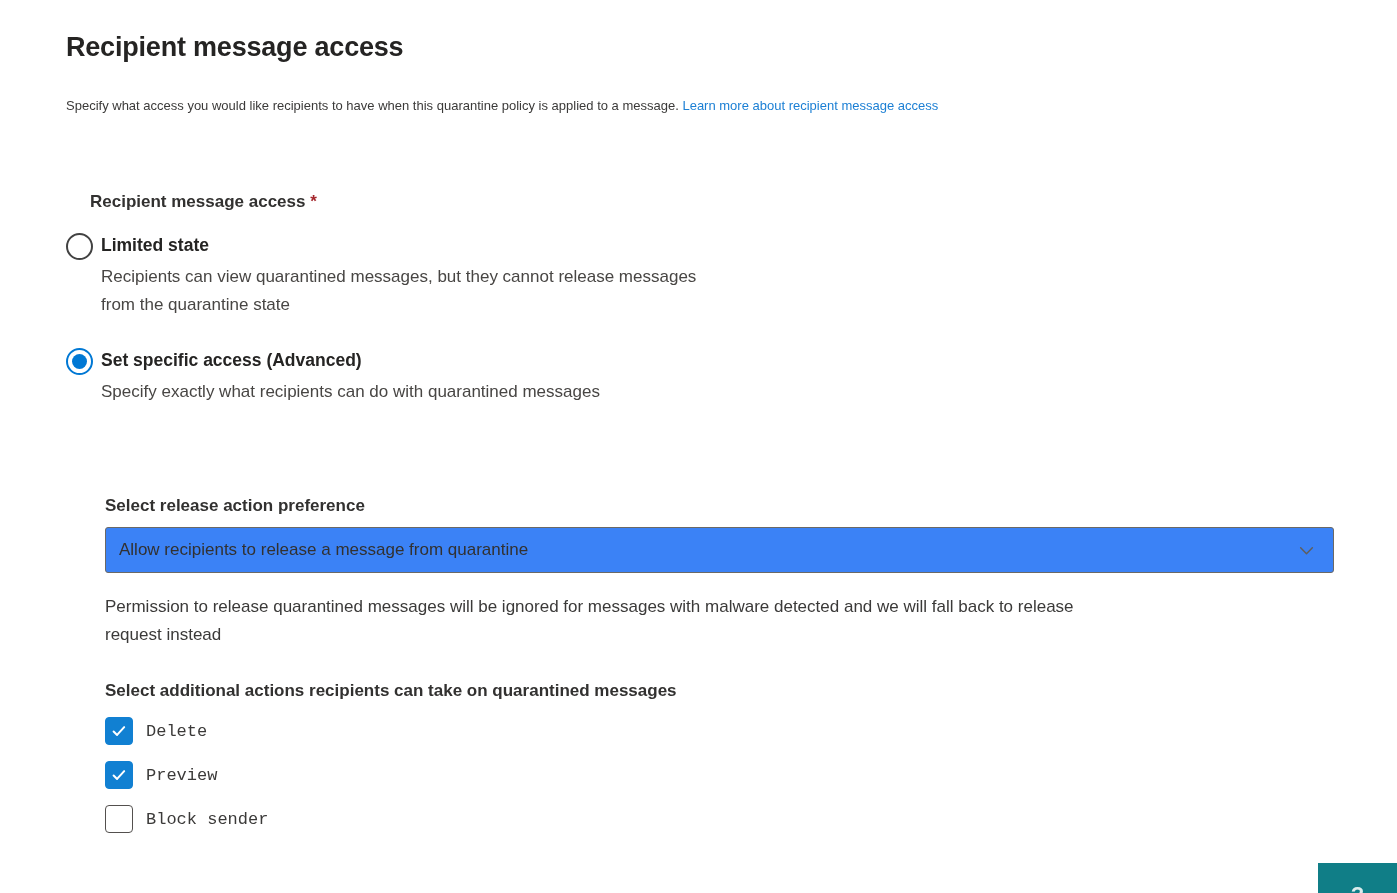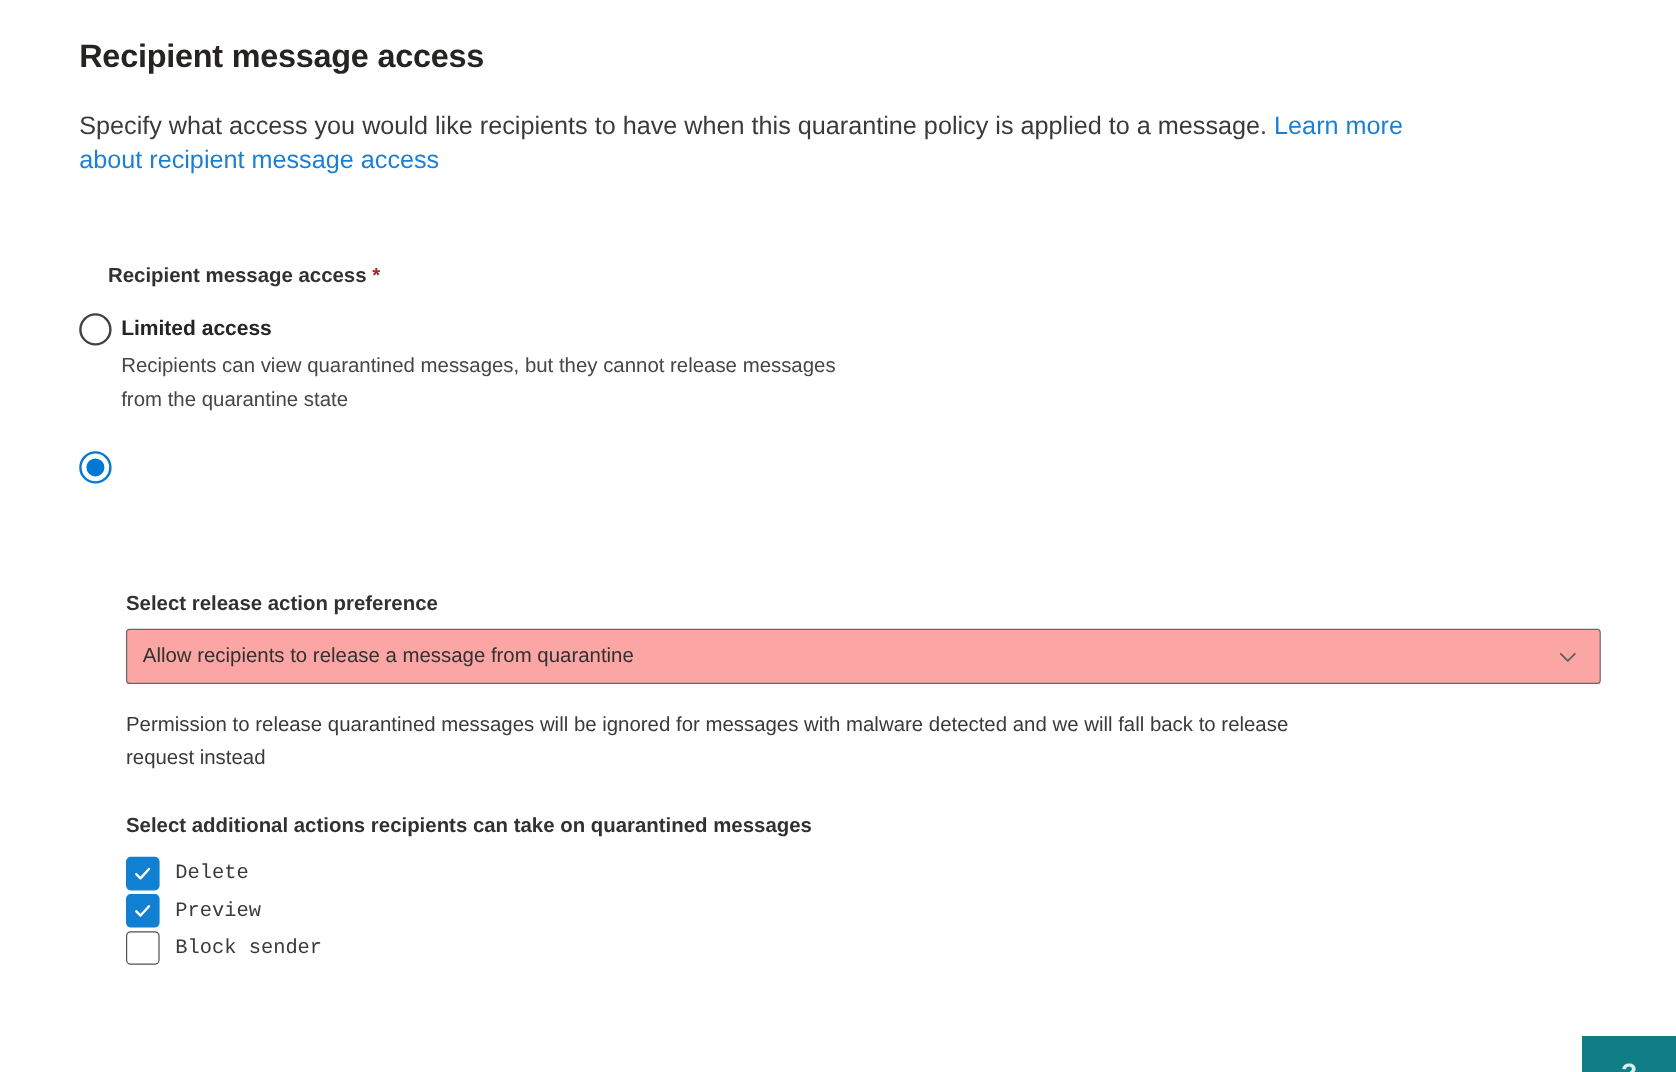--- a/index.html
+++ b/index.html
@@ -4,21 +4,21 @@
 <style>
   * { margin:0; padding:0; box-sizing:border-box; }
   html,body { width:1397px; height:893px; overflow:hidden; background:#ffffff;
               font-family:"Liberation Sans", sans-serif; color:#3b3a39; }
 
   .page { padding:30px 56px 0 66px; }
 
   h1.page-title { font-size:27px; line-height:34px; font-weight:700; color:#252423;
                   margin-bottom:28px; letter-spacing:-0.2px; }
 
-  .intro { font-size:21px; line-height:28px; color:#3b3a39; max-width:1120px; }
+  .intro { font-size:13px; line-height:28px; color:#3b3a39; max-width:1120px; }
   .intro a { color:#1b7fd4; text-decoration:none; cursor:pointer; }
 
   .field-label { font-size:17px; line-height:24px; font-weight:600; color:#323130; }
   .field-label .required { color:#a4262c; }
   .group-label { margin-top:70px;margin-left:24px; }
 
   
   .radio-option { display:flex; align-items:flex-start; margin-top:18px; cursor:pointer; }
   .radio-option + .radio-option { margin-top:28px; }
   .radio { width:27px; height:27px; border-radius:50%; border:2px solid #424242;
@@ -28,34 +28,34 @@
                      background:#0078d4; }
   .radio-body { margin-left:8px; }
   .radio-label { font-size:17.5px; line-height:27px; font-weight:700; color:#252423; }
   .radio-desc { font-size:17px; line-height:28px; color:#484644; margin-top:4px;
                 white-space:pre-line; max-width:700px; }
 
   
   .advanced-section { margin-left:39px; margin-top:88px; }
 
   .dropdown { margin-top:9px; height:46px; width:100%; max-width:1229px;
-              border:1px solid #6b6966; border-radius:3px; background:#fca5a5;
+              border:1px solid #6b6966; border-radius:3px; background:#3b82f6;
               display:flex; align-items:center; padding:0 18px 0 13px; cursor:pointer; }
   .dropdown-value { font-size:17px; color:#323130; flex:1 1 auto; white-space:nowrap;
                     overflow:hidden; }
   .chevron { flex:none; display:flex; align-items:center; }
 
   .note { font-size:17px; line-height:28px; color:#3b3a39; margin-top:20px;
           white-space:pre-line; max-width:1240px; }
 
   .additional-label { margin-top:30px; }
 
   .checkbox-group { margin-top:14px; }
   .checkbox-row { display:flex; align-items:center; cursor:pointer;font-family:Liberation Mono, monospace; }
-  .checkbox-row + .checkbox-row { margin-top:3px; }
+  .checkbox-row + .checkbox-row { margin-top:16px; }
   .checkbox { width:28px; height:28px; border:1.5px solid #53504e; border-radius:4px;
               background:#fff; flex:none; display:flex; align-items:center;
               justify-content:center; }
   .checkbox svg { display:none; }
   .checkbox.on { background:#1180d2; border-color:#1180d2; }
   .checkbox.on svg { display:block; }
   .checkbox-label { font-size:17px; color:#3b3a39; margin-left:13px; }
 
   
   .help-btn { position:fixed; right:0; bottom:-34px; width:79px; height:64px;
@@ -74,28 +74,32 @@
     <a href="#">Learn more about recipient message access</a>
   </p>
 
   <div class="field-label group-label"><span>Recipient message access</span>
     <span class="required">*</span>
   </div>
 
   <div class="radio-option">
     <span class="radio"></span>
     <div class="radio-body">
-      <div class="radio-label">Limited access</div>
+      <div class="radio-label">Limited state</div>
       <div class="radio-desc">Recipients can view quarantined messages, but they cannot release messages
 from the quarantine state</div>
     </div>
   </div>
 
   <div class="radio-option">
     <span class="radio on"></span>
+    <div class="radio-body">
+      <div class="radio-label">Set specific access (Advanced)</div>
+      <div class="radio-desc">Specify exactly what recipients can do with quarantined messages</div>
+    </div>
   </div>
 
   <div class="advanced-section">
 
     <div class="field-label">Select release action preference</div>
 
     <div class="dropdown">
       <span class="dropdown-value">Allow recipients to release a message from quarantine</span>
       <span class="chevron">
         <svg width="17" height="17" viewBox="0 0 16 16">

